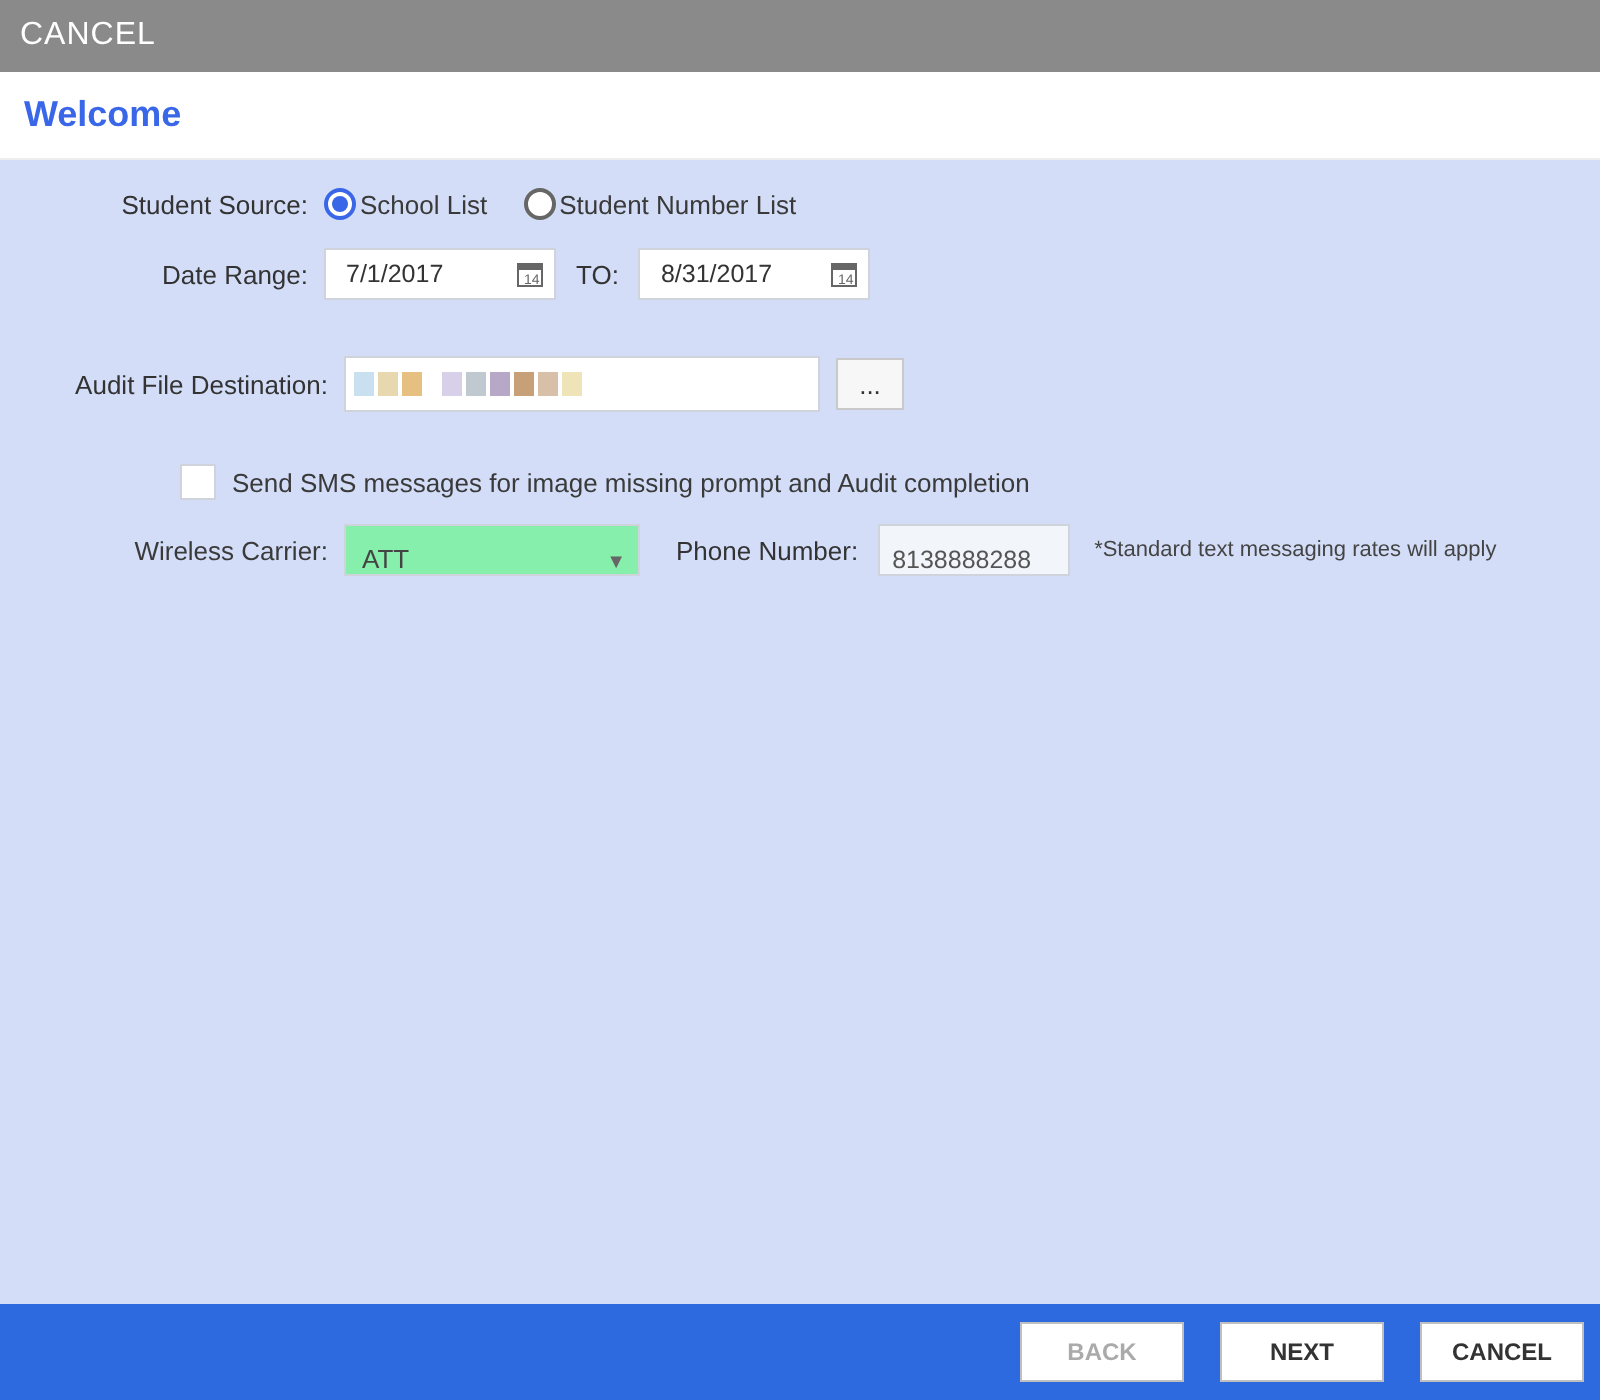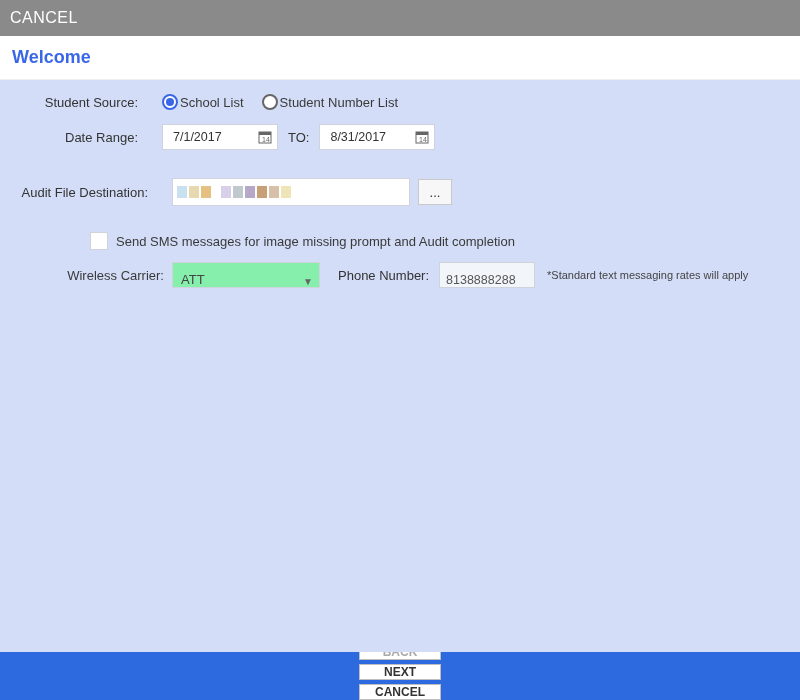--- a/index.html
+++ b/index.html
@@ -40,21 +40,21 @@
     position: relative;
   }
   .row {
     display: flex;
     align-items: center;
     margin-bottom: 14px;
   }
   .label-col {
     width: 150px;
     text-align: right;
-    padding-right: 24px;
+    padding-right: 8px;
     color: #333;
   }
   .radio-group { display: flex; align-items: center; gap: 18px; }
   .radio-item { display: flex; align-items: center; gap: 2px; cursor: pointer; }
   .radio-outer {
     width: 16px; height: 16px; border-radius: 50%;
     border: 2px solid #3a67e8; display: flex; align-items: center; justify-content: center;
     background: #fff;
   }
   .radio-outer.unchecked { border-color: #666; background: #fff; }
@@ -102,21 +102,21 @@
   .dd-arrow { font-size: 10px; color: #666; }
   .phone-label { margin: 0 10px 0 18px; color: #333; }
   .phone-input {
     width: 96px; height: 26px; border: 1px solid #cfd4dc; background: #f2f6fb;
     padding: 0 6px; display:flex; align-items:flex-end; color:#555; font-size:12.5px;
   }
   .disclaimer { font-size: 11px; color:#444; margin-left: 12px; }
   .footer {
     height: 48px; background: #2d6ae0;
     display: flex; align-items: center; justify-content: flex-end;
-    padding: 0 8px; gap: 4px; flex-direction: column;
+    padding: 0 8px; gap: 18px;
   }
   .footer-btn {
     width: 82px; height: 30px; background: #fff; border: 1px solid #bfbfbf;
     font-size: 12px; font-weight: 600; color: single;
     display: flex; align-items: center; justify-content: center;
     cursor: pointer;
   }
   .footer-btn.disabled { color: #aaa; cursor: default; }
   .footer-btn:not(.disabled) { color: #333; }
 </style>

